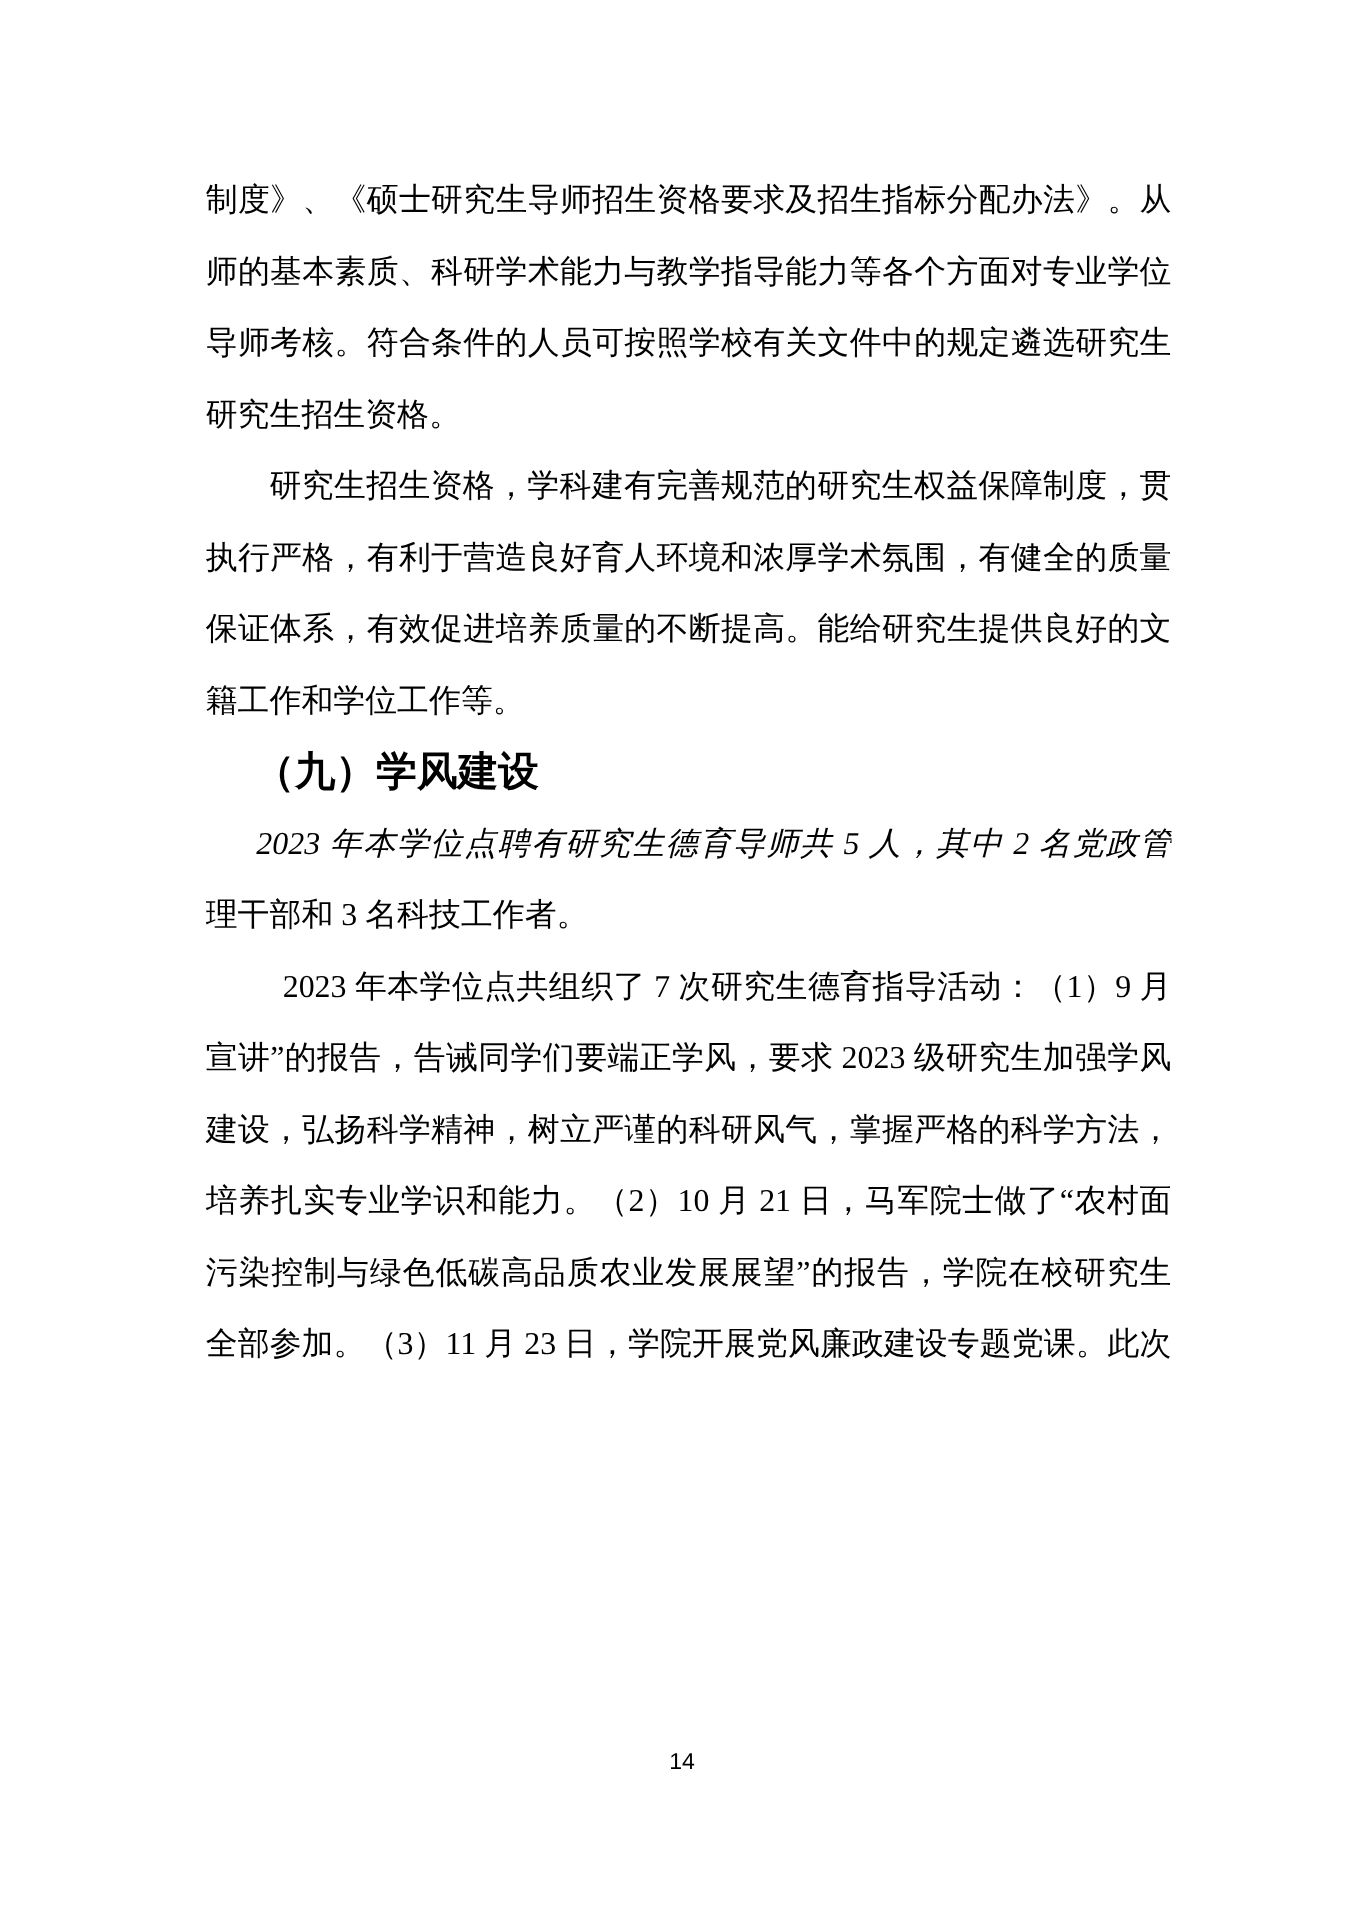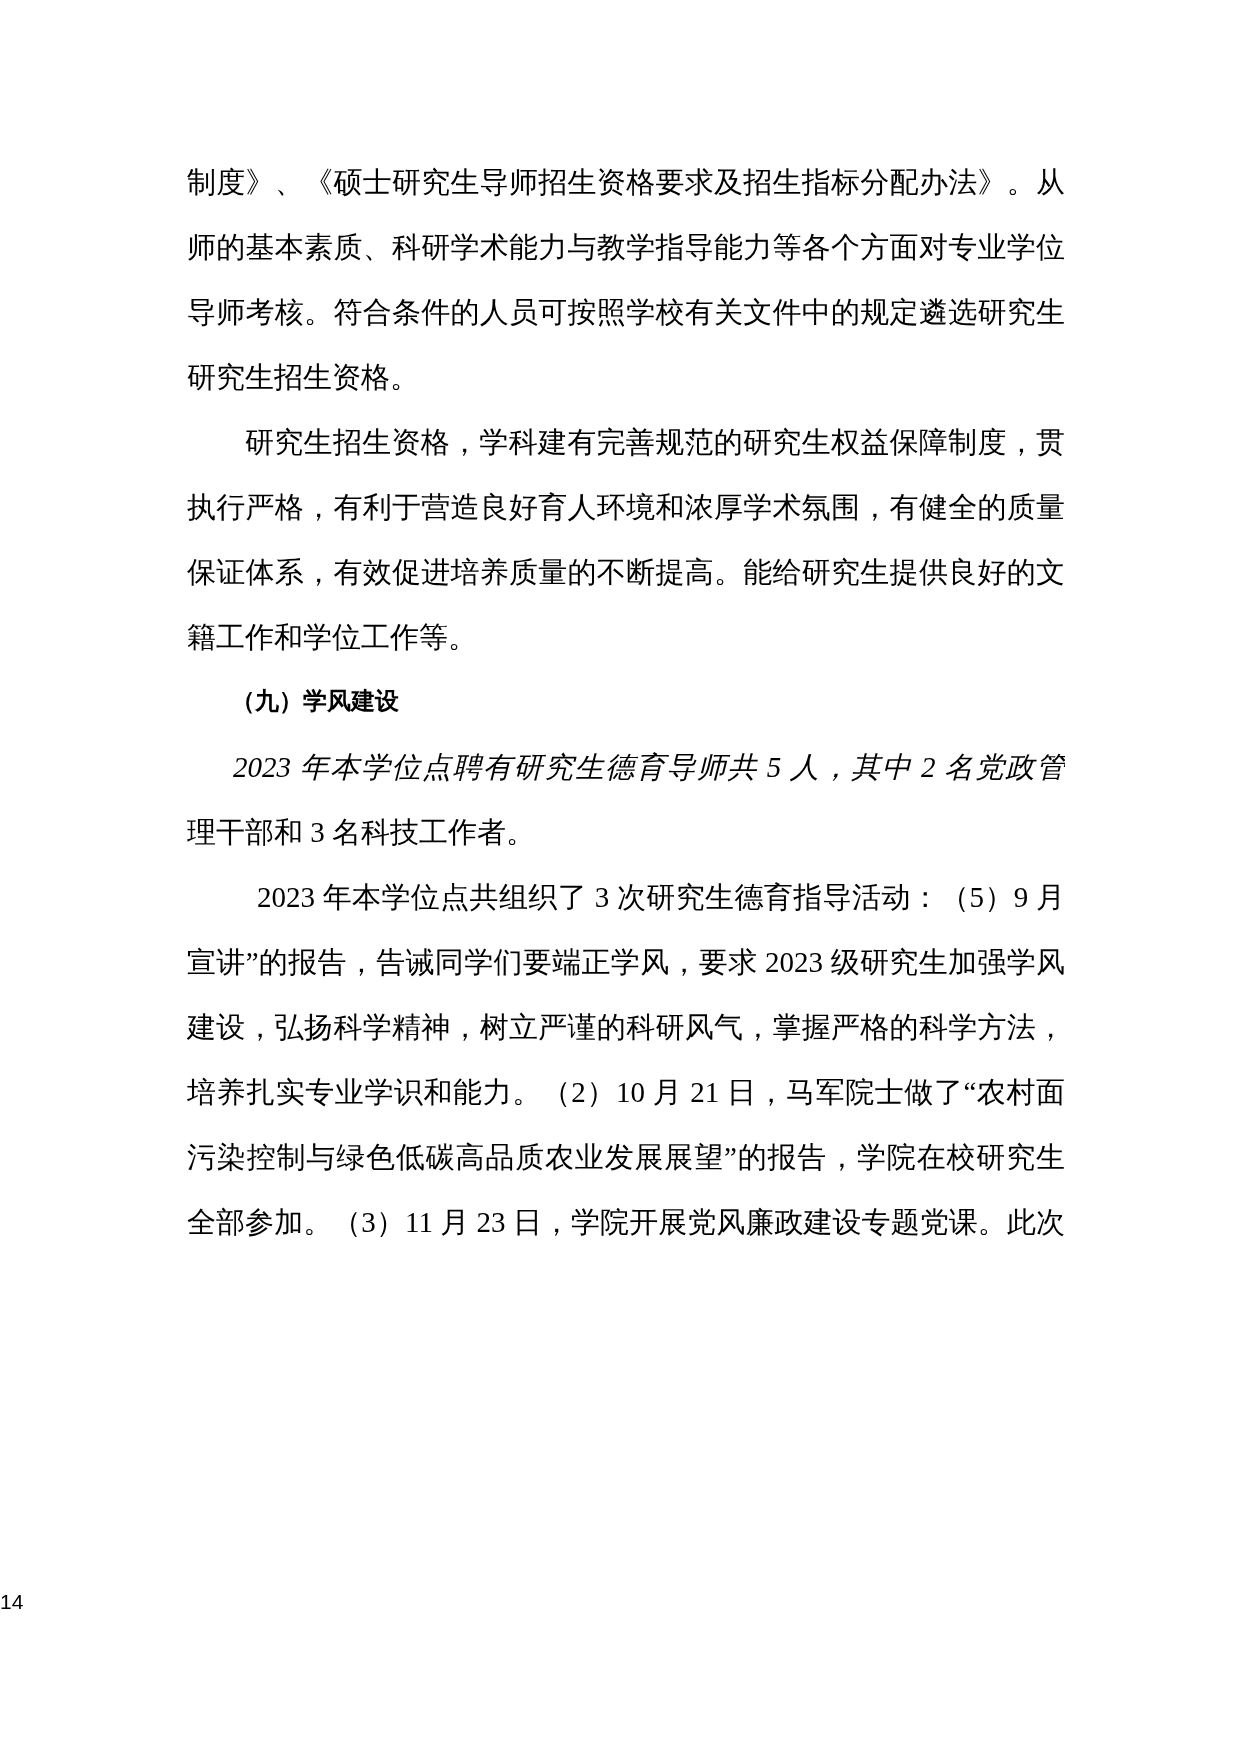--- a/index.html
+++ b/index.html
@@ -36,31 +36,30 @@
     text-align-last: justify;
   }
   
   .ind2   { text-indent: 58px; }
   
   .indnum { text-indent: 46px; font-style: italic; }
   
   .indsp  { text-indent: 70px; }
   .heading {
     font-weight: bold;
-    font-size: 24px;
+    font-size: 37px;
     text-indent: 44px;
     text-align-last: left;
-    font-family: Liberation Mono, monospace;
   }
   .pagenum {
     position: absolute;
     top: 1590px;
     left: 0;
     width: 100%;
-    text-align: left;
+    text-align: center;
     font-family: "Liberation Sans", "DejaVu Sans", sans-serif;
     font-size: 21px;
     color: #000000;
   }
 </style>
 </head>
 <body>
 
 <div class="page">
 
@@ -75,21 +74,21 @@
     <div class="line j">执行严格，有利于营造良好育人环境和浓厚学术氛围，有健全的质量</div>
     <div class="line j">保证体系，有效促进培养质量的不断提高。能给研究生提供良好的文</div>
 
     <div class="line">籍工作和学位工作等。</div>
 
     <div class="line heading">（九）学风建设</div>
 
     <div class="line j indnum">2023 年本学位点聘有研究生德育导师共 5 人，其中 2 名党政管</div>
     <div class="line">理干部和 3 名科技工作者。</div>
 
-    <div class="line j indsp">2023 年本学位点共组织了 3 次研究生德育指导活动：（5）9 月</div>
+    <div class="line j indsp">2023 年本学位点共组织了 7 次研究生德育指导活动：（1）9 月</div>
     <div class="line j">宣讲”的报告，告诫同学们要端正学风，要求 2023 级研究生加强学风</div>
     <div class="line j">建设，弘扬科学精神，树立严谨的科研风气，掌握严格的科学方法，</div>
     <div class="line j">培养扎实专业学识和能力。（2）10 月 21 日，马军院士做了“农村面源</div>
     <div class="line j">污染控制与绿色低碳高品质农业发展展望”的报告，学院在校研究生</div>
     <div class="line j">全部参加。（3）11 月 23 日，学院开展党风廉政建设专题党课。此次</div>
 
   </div>
 
   <div class="pagenum">14</div>
 

